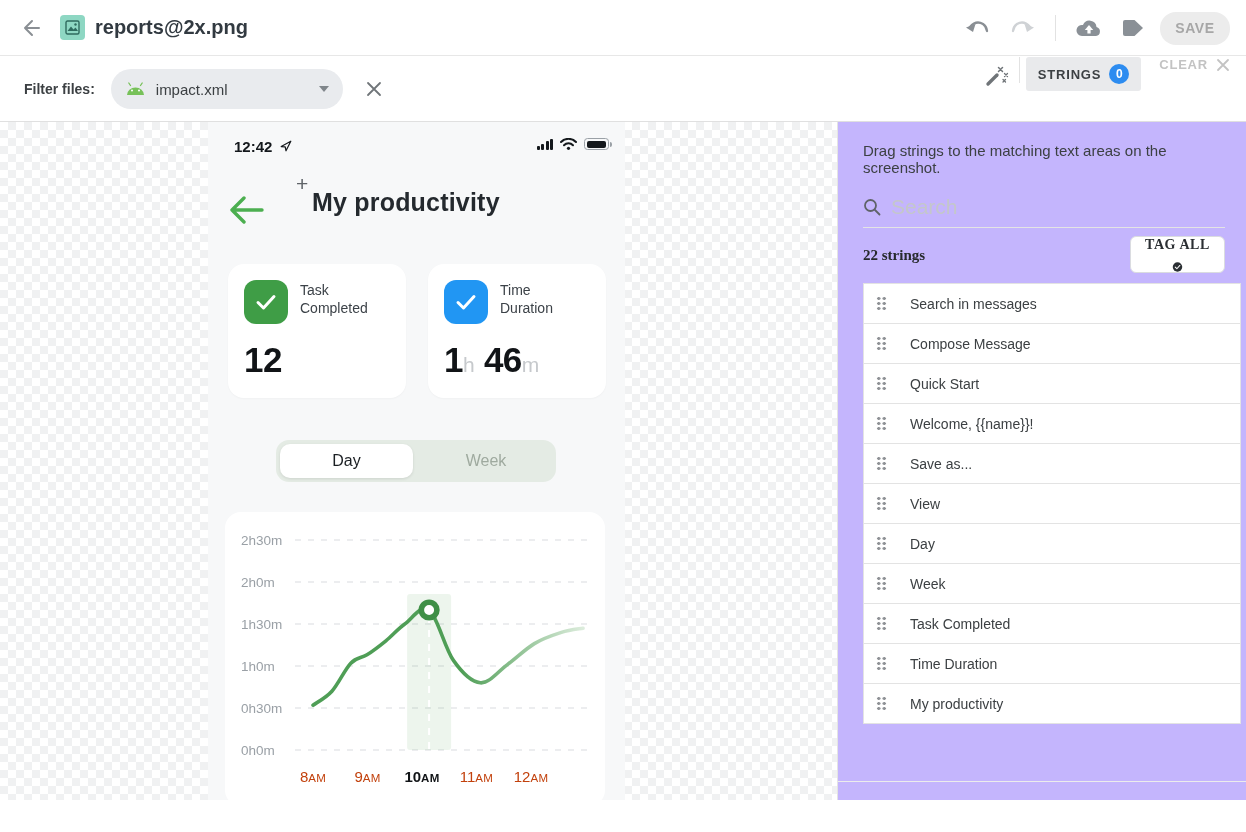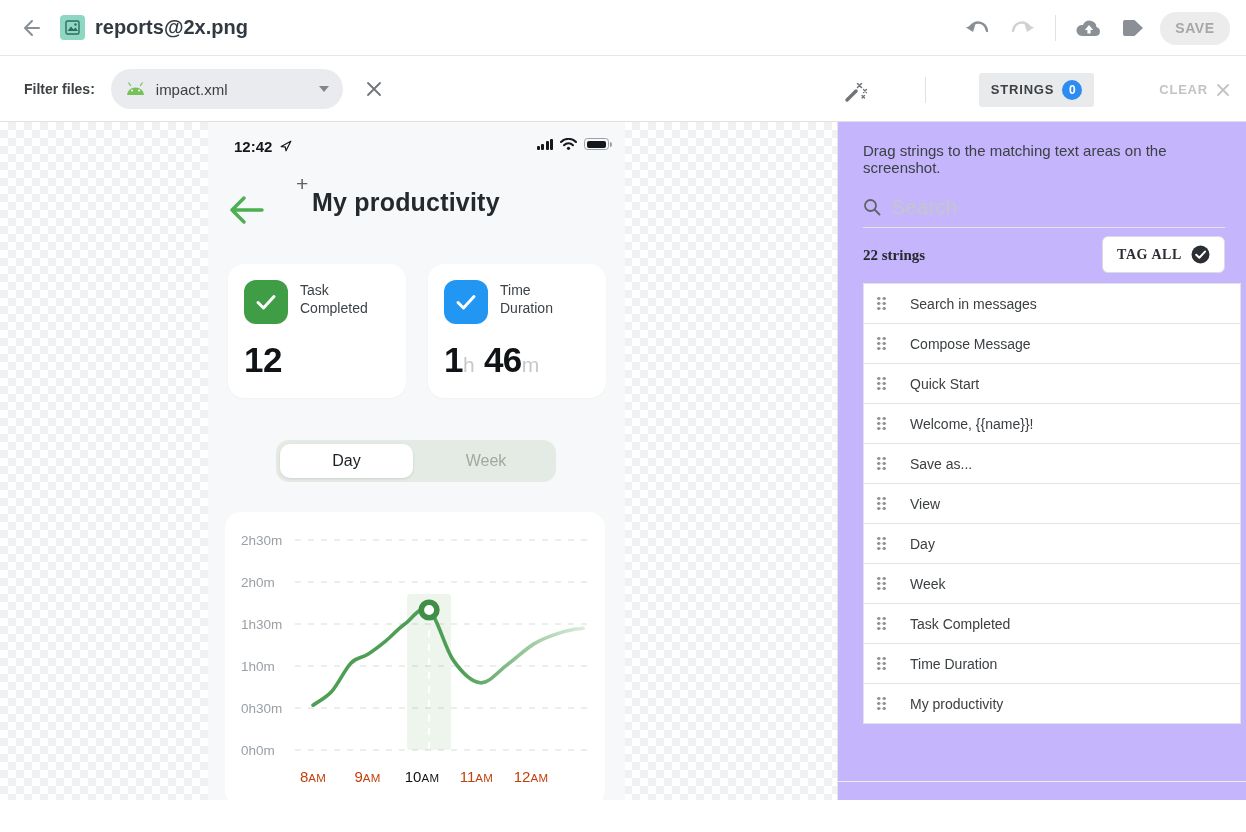--- a/index.html
+++ b/index.html
@@ -23,21 +23,21 @@
   
   .filterbar { position:absolute; top:57px; left:0; width:100%; height:65px; background:#fff;
                border-bottom:1px solid #e0e0e0; display:flex; align-items:center; }
   .filter-label { margin-left:24px; font-size:14px; font-weight:bold; color:#3c4043; }
   .file-pill { margin-left:16px; width:232px; height:40px; background:#e9ebee; border-radius:20px;
                display:flex; align-items:center; padding:0 14px; cursor:pointer; }
   .file-pill .fname { margin-left:10px; font-size:15px; color:#3c4043; flex:1; }
   .caret { width:0; height:0; border-left:5px solid transparent; border-right:5px solid transparent;
            border-top:6px solid #80868b; }
   .clear-filter-x { margin-left:14px; }
-  .filterbar .right { position:absolute; right:16px; top:0; height:65px; display:flex; align-items:center;gap:47px; }
+  .filterbar .right { position:absolute; right:16px; top:0; height:65px; display:flex; align-items:flex-start; }
   .strings-btn { height:34px; background:#e9eaec; border:none; border-radius:3px; padding:0 12px;
                  display:flex; align-items:center; gap:8px; font-family:inherit; cursor:pointer; }
   .strings-btn .lbl { font-size:13px; font-weight:bold; letter-spacing:0.8px; color:#3c4043; }
   .count-badge { width:20px; height:20px; border-radius:50%; background:#2d8cf0; color:#fff;
                  font-size:12px; font-weight:bold; display:flex; align-items:center; justify-content:center; }
   .clear-btn { display:flex; align-items:center; gap:8px; margin-left:18px; background:none; border:none;
                font-family:inherit; font-size:13px; font-weight:bold; letter-spacing:0.8px; color:#c3c3c3; cursor:default; }
 
   
   .main { position:absolute; top:122px; left:0; right:0; bottom:0; }
@@ -77,36 +77,36 @@
                  box-shadow:0 1px 3px rgba(0,0,0,0.10); display:flex; align-items:center; justify-content:center;
                  font-size:16px; color:#1b1f23; cursor:pointer; }
   .toggle .week { position:absolute; right:0; top:0; width:140px; height:42px; display:flex; align-items:center;
                   justify-content:center; font-size:16px; color:#9faa9f; cursor:pointer; }
 
   .chart-card { position:absolute; left:17px; top:390px; width:380px; height:294px; background:#fff; border-radius:16px; }
   .chart-card svg { position:absolute; left:0; top:0; }
   .ytick { position:absolute; left:0; width:62px; text-align:left; font-size:13.5px; color:#9aa0a6; transform:translateY(-50%); }
   .xtick { position:absolute; transform:translateX(-50%); font-size:15px; color:#c2410c; top:256px; white-space:nowrap; }
   .xtick .sfx { font-size:11.5px; letter-spacing:0.3px; }
-  .xtick.active { color:#111417; font-weight:normal; }
+  .xtick.active { color:#111417; font-weight:bold; }
 
   .frag-line { position:absolute; left:345px; top:682px; }
 
   
   .panel { position:absolute; left:837px; top:0; right:0; bottom:0; background:#c4b5fd; border-left:1px solid #e4e4e4; }
   .instruction { position:absolute; left:25px; top:20px; width:370px; font-size:15px; color:#3c4043; }
   .search-row { position:absolute; left:25px; top:64px; width:362px; height:42px; border-bottom:1px solid #e4e4e4;
                 display:flex; align-items:center; gap:10px; }
   .search-input { border:none; outline:none; flex:1; font-size:21px; color:#3c4043; font-family:inherit; background:transparent; }
   .search-input::placeholder { color:#c4c7ca; }
   .count-row { position:absolute; left:25px; top:112px; width:362px; height:42px; display:flex; align-items:center;font-family:Liberation Serif, serif; }
   .count-label { font-size:15px; font-weight:bold; color:#26292c; }
   .tagall-btn { position:absolute; right:0; top:2px; height:37px; padding:0 14px; background:#fff;
                 border:1px solid #dadce0; border-radius:6px; display:flex; align-items:center; gap:9px;
-                font-family:inherit; font-size:14px; font-weight:bold; letter-spacing:0.6px; color:#2b2f33; cursor:pointer; }
+                font-family:inherit; font-size:14px; font-weight:bold; letter-spacing:0.6px; color:#2b2f33; cursor:pointer;flex-direction:column; }
   .string-list { position:absolute; left:25px; top:161px; width:378px; border:1px solid #e3e3e3; border-bottom:none; background:#fff; }
   .string-row { height:40px; display:flex; align-items:center; border-bottom:1px solid #e3e3e3; background:#fff; cursor:grab; }
   .drag-handle { width:11px; height:15px; margin-left:12px; flex:none;
     background-image:radial-gradient(circle,#8f9296 1.4px,transparent 1.8px);
     background-size:5.5px 5px; background-position:0 0; }
   .string-text { margin-left:23px; font-size:14px; color:#3c4043; }
   .panel-divider { position:absolute; left:0; top:659px; width:100%; height:1px; background:#ececec; }
 </style>
 </head>
 <body>

